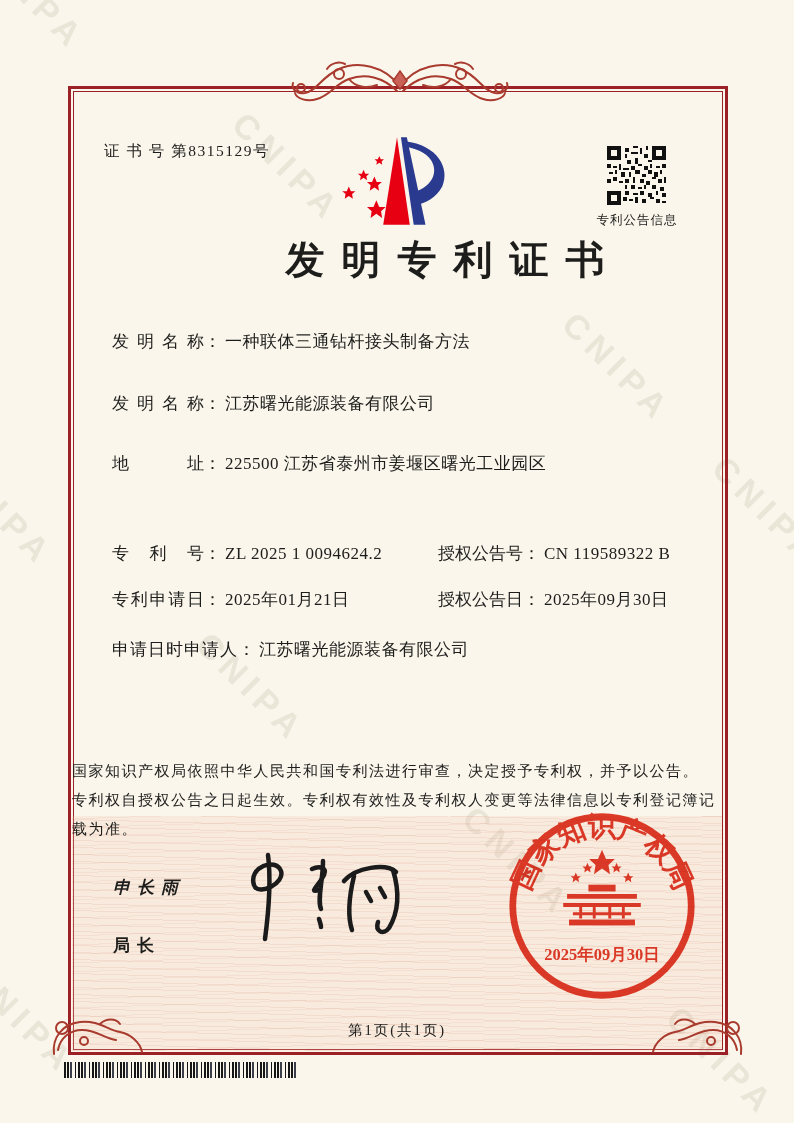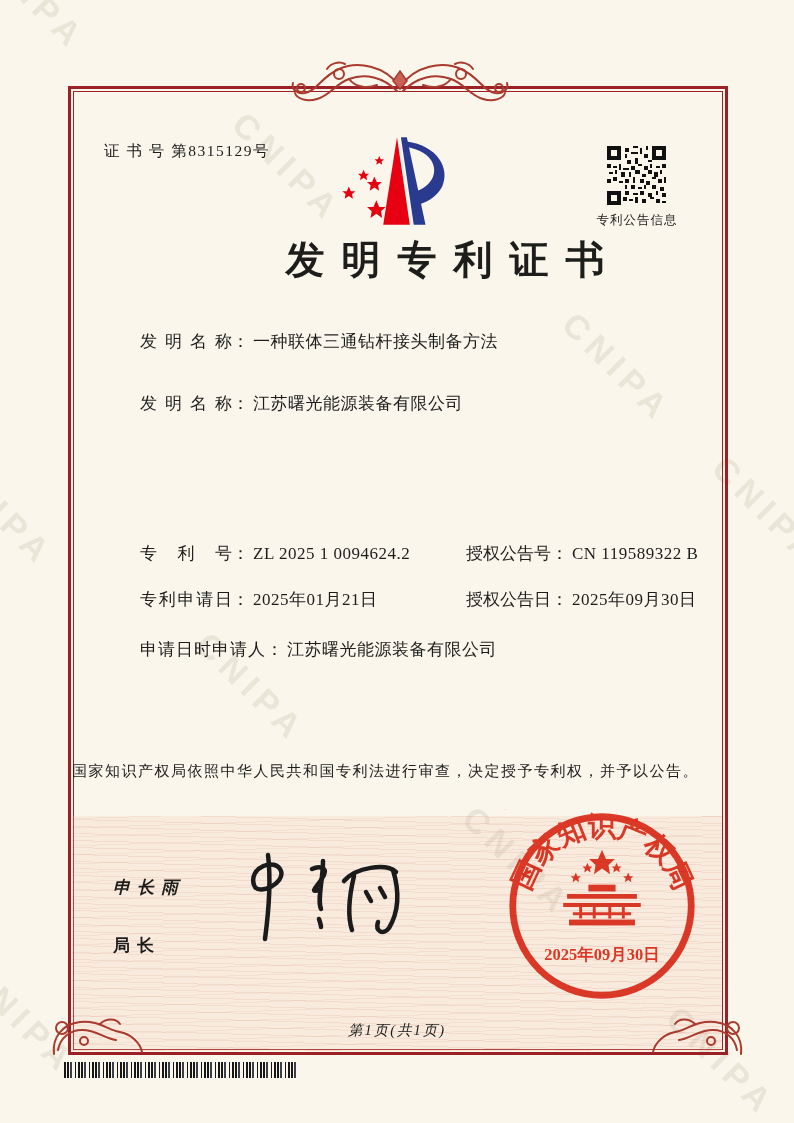--- a/index.html
+++ b/index.html
@@ -44,21 +44,21 @@
   
   .certno{left:104px;top:141px;font-size:15.5px;letter-spacing:1.5px;}
   .logo{left:338px;top:129px;}
   .qr{left:607px;top:146px;}
   .qrlabel{left:589px;top:212px;width:96px;text-align:center;font-size:12.5px;letter-spacing:1px;}
   .title{
     left:0;top:233px;width:100%;text-align:center;
     font-size:39px;font-weight:700;letter-spacing:17px;text-indent:17px;margin-left:48px;
   }
   
-  .rows{left:112px;top:330px;width:575px;height:400px;font-size:17px;margin-left:28px;}
+  .rows{left:112px;top:330px;width:575px;height:400px;font-size:17px;}
   .frow{position:absolute;left:0;white-space:nowrap;}
   .r0{top:0;} .r1{top:62px;} .r2{top:122px;} .r3{top:168px;}
   .r4{top:212px;} .r5{top:258px;} .r6{top:308px;} .r7{top:358px;}
   .jl{display:inline-block;width:92px;text-align:justify;text-align-last:justify;vertical-align:bottom;}
   .jl.wide{width:auto;min-width:122px;text-align:left;text-align-last:auto;letter-spacing:1px;}
   .cl{margin-right:4px;}
   .fvalue{letter-spacing:0.5px;}
   .rcol{position:absolute;left:326px;top:0;white-space:nowrap;}
   
   .legal{
@@ -68,21 +68,21 @@
   
   .sig-title,.sig-name{
     font-family:"Liberation Sans","DejaVu Sans",sans-serif;
     font-size:17px;font-weight:600;letter-spacing:7px;
   }
   .sig-title{left:113px;top:886px;margin-top:48px;}
   .sig-name{left:113px;top:876px;font-style:italic;}
   .signature{left:228px;top:845px;}
   .seal{left:505px;top:809px;mix-blend-mode:multiply;}
   
-  .footer{left:0;top:1021px;width:100%;text-align:center;font-size:14.5px;letter-spacing:2px;font-style:italic;}
+  .footer{left:0;top:1021px;width:100%;text-align:center;font-size:14.5px;letter-spacing:2px;}
   .barcode{
     left:64px;top:1062px;width:234px;height:16px;
     background:
       repeating-linear-gradient(90deg,
         #161616 0 2px, transparent 2px 3px,
         #161616 3px 5px, transparent 5px 6px,
         #3a3f4a 6px 8px, transparent 8px 11px,
         #161616 11px 12px, transparent 12px 14px);
   }
   .orn-top{left:287px;top:57px;}
@@ -226,35 +226,39 @@
 
 <div class="abs title">发明专利证书</div>
 
 <div class="abs rows">
   <div class="frow r0">
     <span class="jl">发明名称</span><span class="cl">：</span><span class="fvalue">一种联体三通钻杆接头制备方法</span>
   </div>
   <div class="frow r1">
     <span class="jl">发明名称</span><span class="cl">：</span><span class="fvalue">江苏曙光能源装备有限公司</span>
   </div>
+  <div class="frow r2">
+    <span class="jl">地址</span><span class="cl">：</span><span class="fvalue">225500 江苏省泰州市姜堰区曙光工业园区</span>
+  </div>
   <div class="frow r4">
     <span class="jl">专利号</span><span class="cl">：</span><span class="fvalue">ZL 2025 1 0094624.2</span>
     <span class="rcol"><span>授权公告号</span><span class="cl">：</span><span class="fvalue">CN 119589322 B</span></span>
   </div>
   <div class="frow r5">
     <span class="jl">专利申请日</span><span class="cl">：</span><span class="fvalue">2025年01月21日</span>
     <span class="rcol"><span>授权公告日</span><span class="cl">：</span><span class="fvalue">2025年09月30日</span></span>
   </div>
   <div class="frow r6">
     <span class="jl wide">申请日时申请人</span><span class="cl">：</span><span class="fvalue">江苏曙光能源装备有限公司</span>
   </div>
 </div>
 
 <div class="abs legal">
   <div>国家知识产权局依照中华人民共和国专利法进行审查，决定授予专利权，并予以公告。</div>
+  <div>专利权自授权公告之日起生效。专利权有效性及专利权人变更等法律信息以专利登记簿记载为准。</div>
 </div>
 
 <div class="abs sig-title">局长</div>
 <div class="abs sig-name">申长雨</div>
 
 <svg class="abs signature" width="185" height="100" viewBox="0 0 185 100">
   <g fill="none" stroke="#1b1b1b" stroke-width="4.5" stroke-linecap="round" stroke-linejoin="round">
     <path d="M26,40 C20,22 48,12 53,26 C57,38 32,50 27,42"></path>
     <path d="M40,10 C43,34 41,64 37,94"></path>
     <path d="M84,24 C92,20 99,23 96,30 C90,42 80,48 91,45"></path>

